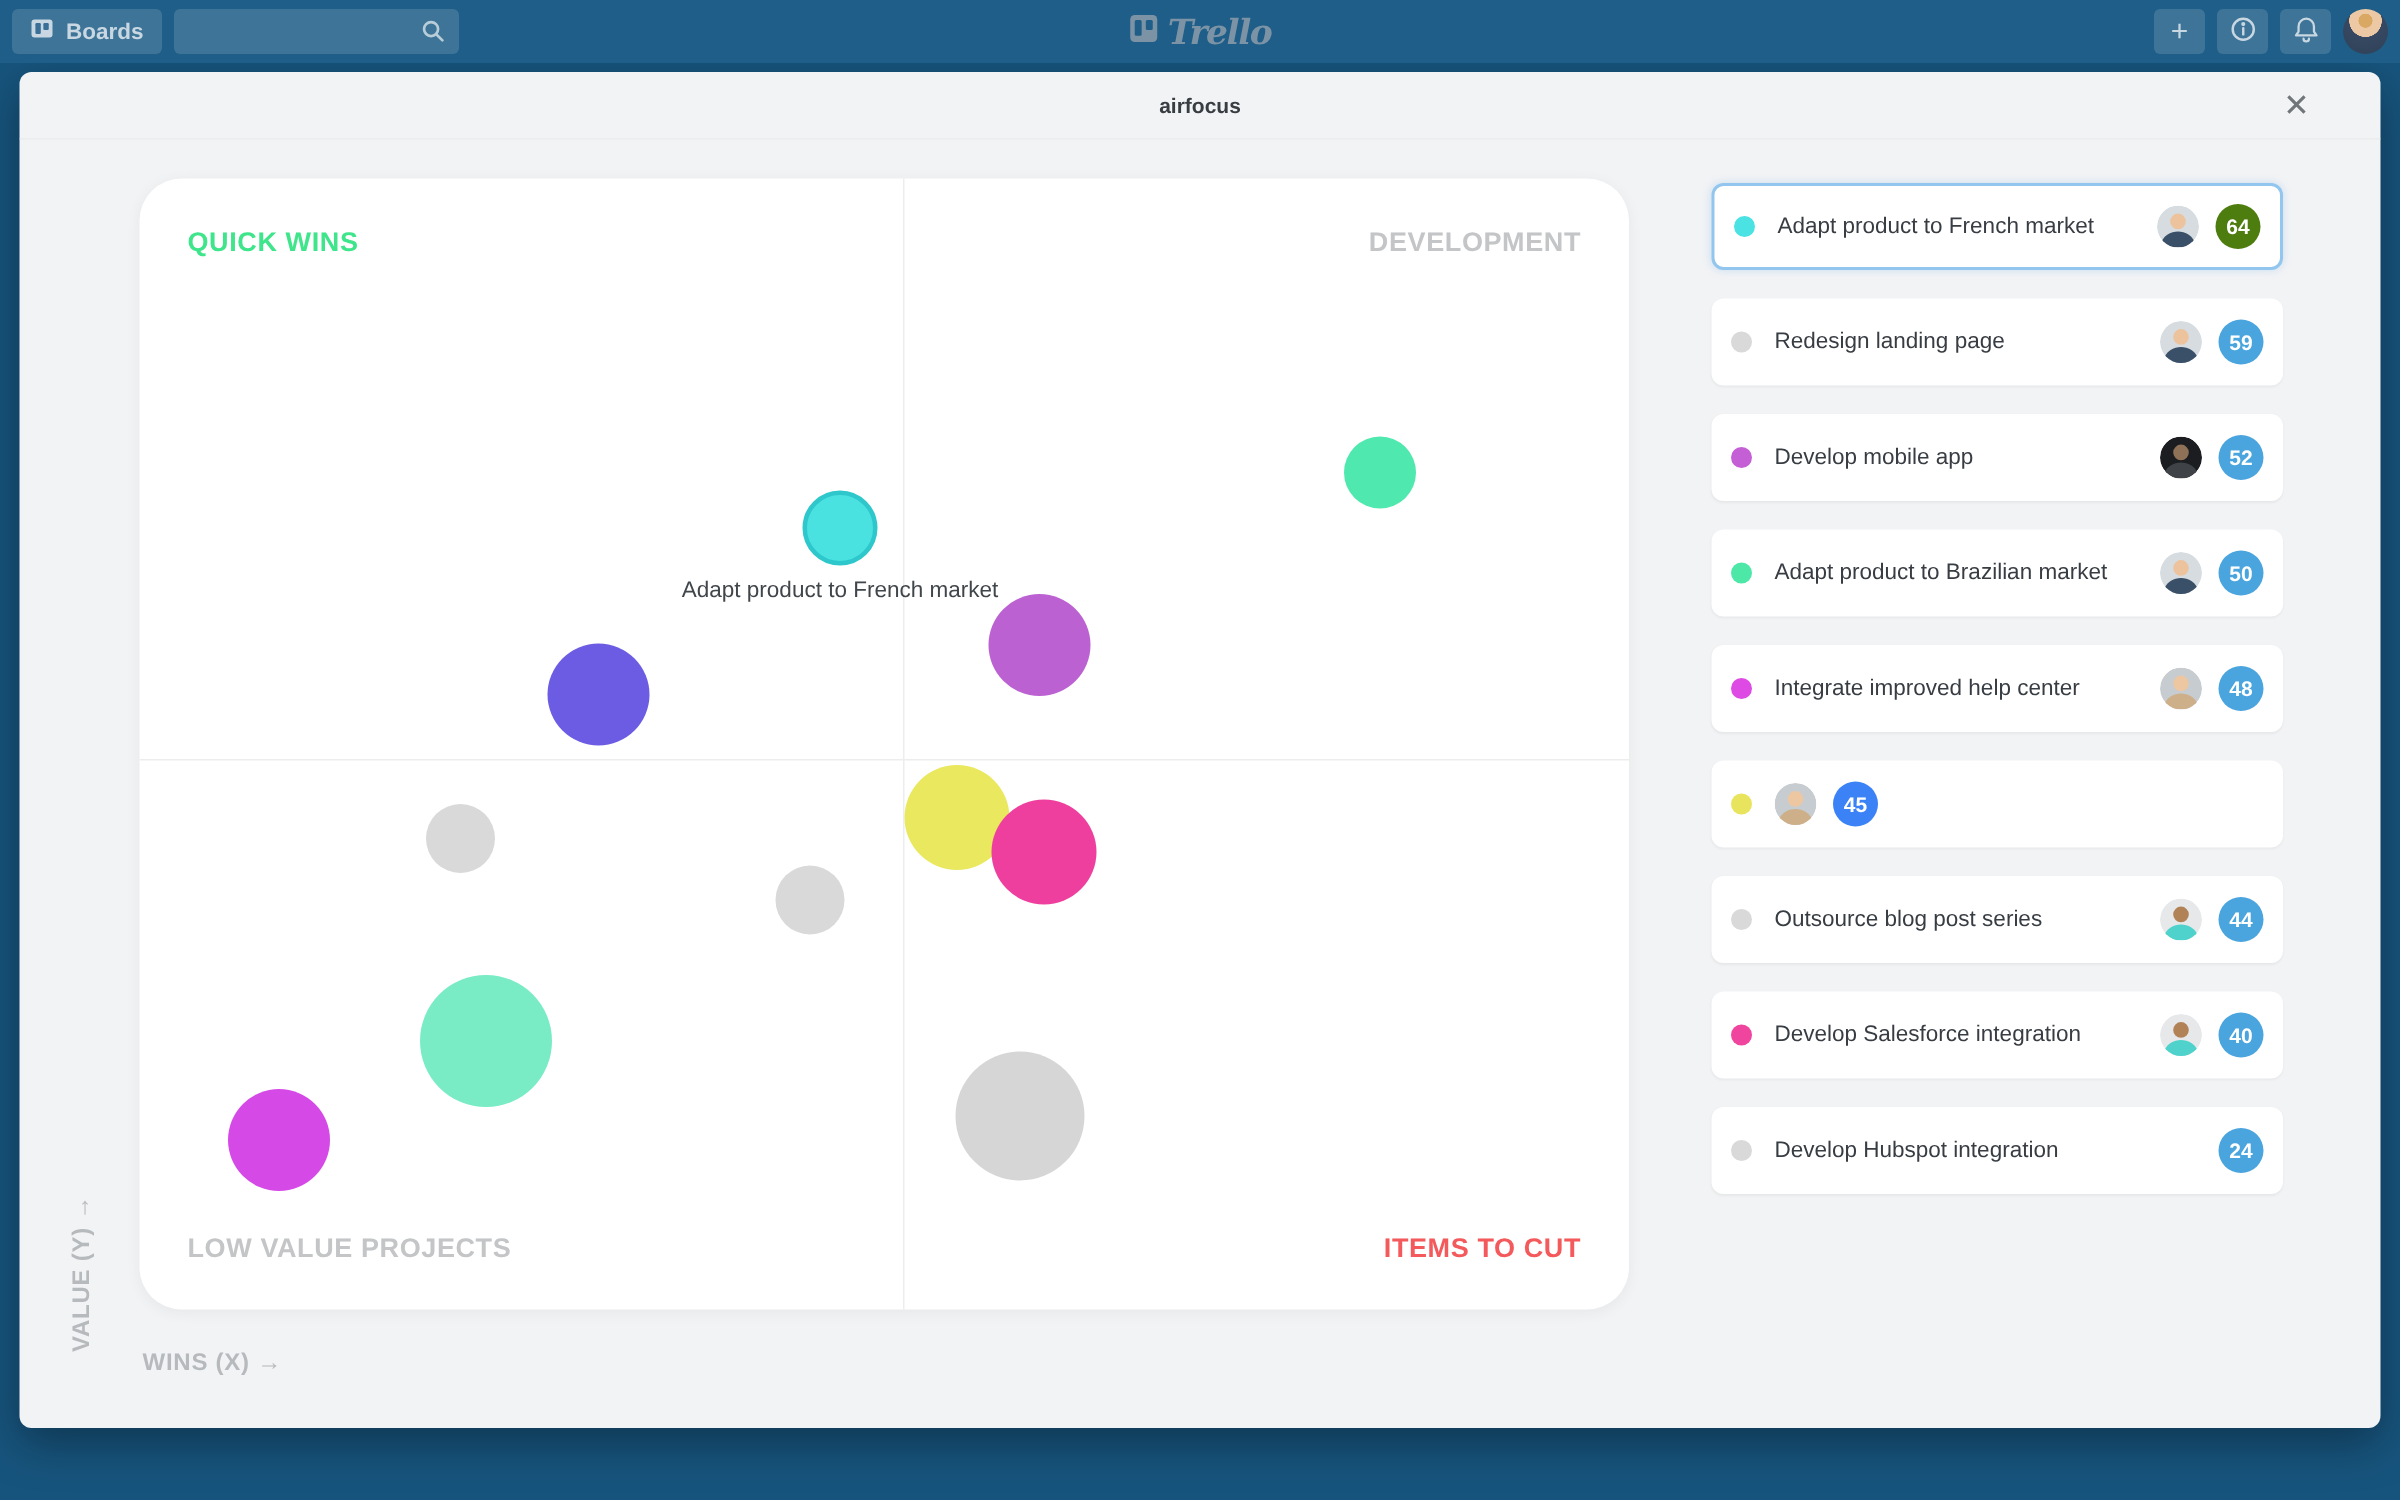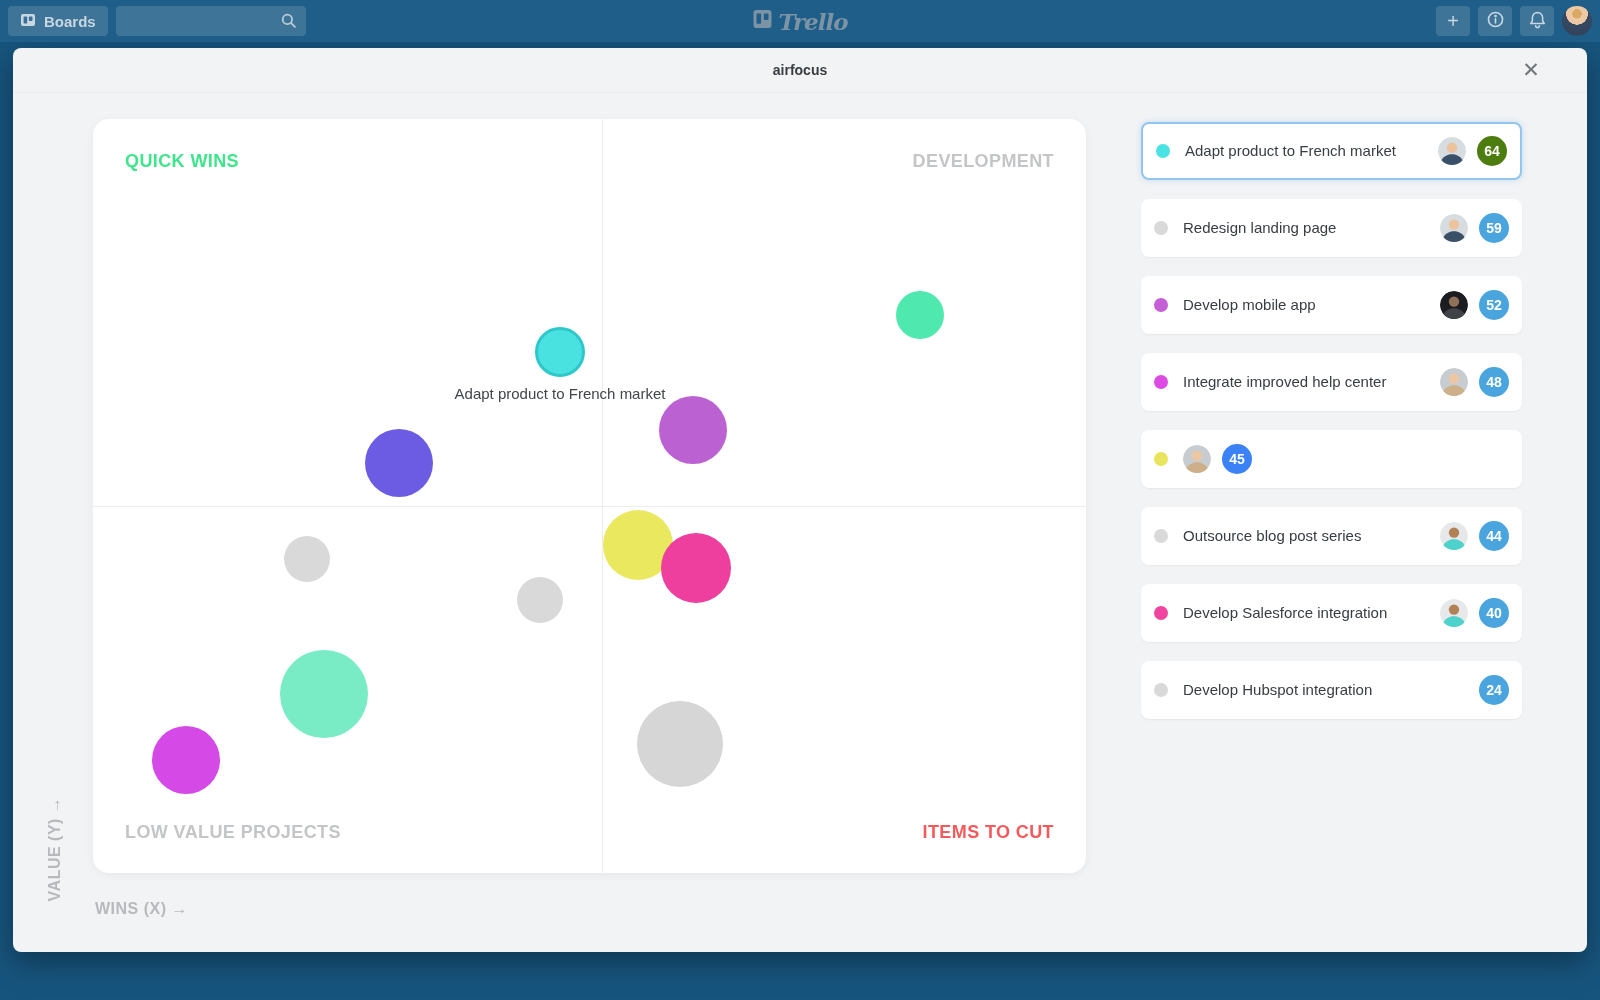--- a/index.html
+++ b/index.html
@@ -63,21 +63,21 @@
   .modal-title { font-size:14px; font-weight:bold; color:#383D42; }
   .modal-close {
     position:absolute; right:44px; top:9px; width:24px; height:26px;
     background:none; border:none; font-size:21px; color:#71767B; cursor:pointer;
     font-family:inherit; padding:0;
   }
 
   
   .chart-card {
     position:absolute; left:80px; top:71px; width:993px; height:754px;
-    background:#FFFFFF; border-radius:16px; box-shadow:0 2px 10px rgba(0,0,0,.05);
+    background:#FFFFFF; border-radius:28px; box-shadow:0 2px 10px rgba(0,0,0,.05);
   }
   .grid-v { position:absolute; left:51.3%; top:0; bottom:0; width:1px; background:#ECEDEF; }
   .grid-h { position:absolute; top:51.3%; left:0; right:0; height:1px; background:#ECEDEF; }
   .quad-label { position:absolute; font-size:18px; font-weight:bold; letter-spacing:.4px; }
   .ql-tl { left:32px; top:32px; }
   .ql-tr { right:32px; top:32px; }
   .ql-bl { left:32px; bottom:30px; }
   .ql-br { right:32px; bottom:30px; }
   #bubble-layer { position:absolute; left:0; top:0; right:0; bottom:0; }
   .bubble { position:absolute; border-radius:50%; box-sizing:border-box; cursor:pointer; }
@@ -242,20 +242,32 @@
     <span class="side-avatar">
       <svg viewBox="0 0 28 28" width="28" height="28">
         <circle class="av-bg" cx="14" cy="14" r="14" fill="#1B1D21"></circle>
         <circle class="av-head" cx="14" cy="10.6" r="5.2" fill="#8F7158"></circle>
         <path class="av-body" d="M1.5 28 C3.5 19.5 9.5 17.3 14 17.3 C18.5 17.3 24.5 19.5 26.5 28 Z" fill="#3F4347"></path>
       </svg>
     </span>
     <span class="score-badge" style="background: rgb(74, 164, 221);">52</span>
   </div>
       <div class="side-card">
+    <span class="dot" style="background: rgb(77, 232, 168);"></span>
+    <span class="side-label">Adapt product to Brazilian market</span>
+    <span class="side-avatar">
+      <svg viewBox="0 0 28 28" width="28" height="28">
+        <circle class="av-bg" cx="14" cy="14" r="14" fill="#D6DCE0"></circle>
+        <circle class="av-head" cx="14" cy="10.6" r="5.2" fill="#ECC39D"></circle>
+        <path class="av-body" d="M1.5 28 C3.5 19.5 9.5 17.3 14 17.3 C18.5 17.3 24.5 19.5 26.5 28 Z" fill="#3A4F68"></path>
+      </svg>
+    </span>
+    <span class="score-badge" style="background: rgb(74, 164, 221);">50</span>
+  </div>
+      <div class="side-card">
     <span class="dot" style="background: rgb(221, 75, 228);"></span>
     <span class="side-label">Integrate improved help center</span>
     <span class="side-avatar">
       <svg viewBox="0 0 28 28" width="28" height="28">
         <circle class="av-bg" cx="14" cy="14" r="14" fill="#C7CCD1"></circle>
         <circle class="av-head" cx="14" cy="10.6" r="5.2" fill="#ECC7A1"></circle>
         <path class="av-body" d="M1.5 28 C3.5 19.5 9.5 17.3 14 17.3 C18.5 17.3 24.5 19.5 26.5 28 Z" fill="#CDB089"></path>
       </svg>
     </span>
     <span class="score-badge" style="background: rgb(74, 164, 221);">48</span>

